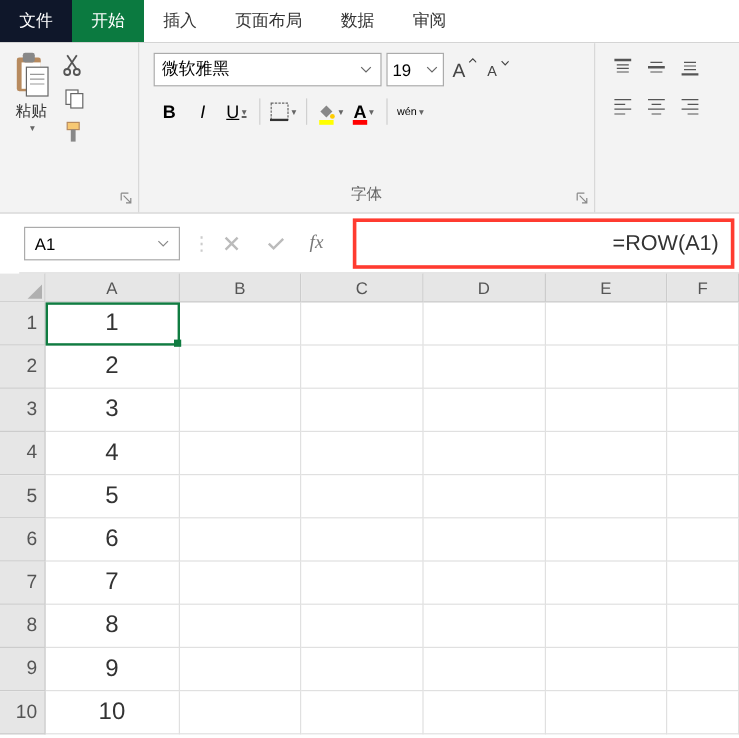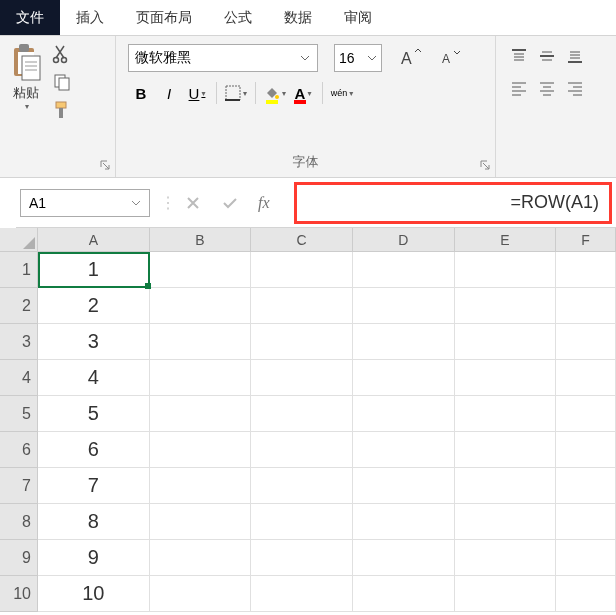--- a/index.html
+++ b/index.html
@@ -20,21 +20,21 @@
 .expand-icon { position: absolute; right: 4px; bottom: 6px; width: 12px; height: 12px; }
 
 
 .paste-btn { display: flex; flex-direction: column; align-items: center; padding: 2px 4px; cursor: pointer; }
 .paste-icon { width: 36px; height: 40px; }
 .paste-label { font-size: 13px; color: #333; margin-top: 2px; }
 .clip-small { display: flex; flex-direction: column; gap: 8px; padding: 4px 6px 0 4px; }
 .clip-small-icon { width: 20px; height: 20px; cursor: pointer; }
 
 
-.font-row { display: flex; align-items: flex-start; gap: 16px; padding: 4px 8px; }
+.font-row { display: flex; align-items: flex-start; gap: 4px; padding: 4px 8px; }
 .font-select { width: 190px; height: 28px; border: 1px solid #ababab; background: #fff; display: flex; align-items: center; padding: 0 6px; font-size: 14px; cursor: pointer; justify-content: space-between; }
 .size-select { width: 48px; height: 28px; border: 1px solid #ababab; background: #fff; display: flex; align-items: center; padding: 0 4px; font-size: 14px; cursor: pointer; justify-content: space-between; }
 .size-btn { width: 24px; height: 28px; display: flex; align-items: center; justify-content: center; cursor: pointer; }
 .font-tools { display: flex; align-items: center; gap: 2px; padding: 4px 8px; }
 .tool-btn { min-width: 26px; height: 26px; display: flex; align-items: center; justify-content: center; cursor: pointer; font-size: 15px; position: relative; }
 .tool-btn.bold { font-weight: bold; }
 .tool-btn.italic { font-style: italic; }
 .tool-btn.underline { text-decoration: underline; }
 .dd-caret { font-size: 8px; margin-left: 2px; color: #666; }
 .color-bar { position: absolute; bottom: 2px; left: 4px; right: 10px; height: 4px; }
@@ -68,23 +68,23 @@
 .active-cell { position: absolute; top: 0; left: 0; width: 112px; height: 36px; border: 2px solid #107c41; pointer-events: none; }
 .active-cell::after { content:''; position:absolute; right:-3px; bottom:-3px; width:6px; height:6px; background:#107c41; }
 
 svg { display: block; }
 </style>
 </head>
 <body>
 
 <div class="menubar">
   <div class="menu-item file">文件</div>
+  <div class="menu-item active">开始</div>
   <div class="menu-item">插入</div>
   <div class="menu-item">页面布局</div>
-  <div class="menu-item">公式</div>
   <div class="menu-item">数据</div>
   <div class="menu-item">审阅</div>
 </div>
 
 <div class="ribbon">
 
   <div class="ribbon-group" style="width:116px;">
     <div class="ribbon-group-content">
       <div class="paste-btn">
         <svg class="paste-icon" viewBox="0 0 36 40">
@@ -123,21 +123,21 @@
   <div class="ribbon-group" style="flex: 0 0 380px;">
     <div class="ribbon-group-content" style="flex-direction:column;">
       <div class="font-row">
         <div class="font-select">
           <span>微软雅黑</span>
           <svg width="12" height="12">
               <path d="M2 4 L6 8 L10 4" stroke="#666" fill="none"></path>
             </svg>
         </div>
         <div class="size-select">
-          <span>16</span>
+          <span>19</span>
           <svg width="10" height="10">
               <path d="M1 3 L5 7 L9 3" stroke="#666" fill="none"></path>
             </svg>
         </div>
         <div class="size-btn">
           <svg width="22" height="22" viewBox="0 0 22 22">
               <text x="2" y="17" font-size="16" fill="#444">A</text>
               <path d="M16 5 L19 2 L22 5" stroke="#444" fill="none"></path>
             </svg>
         </div>

